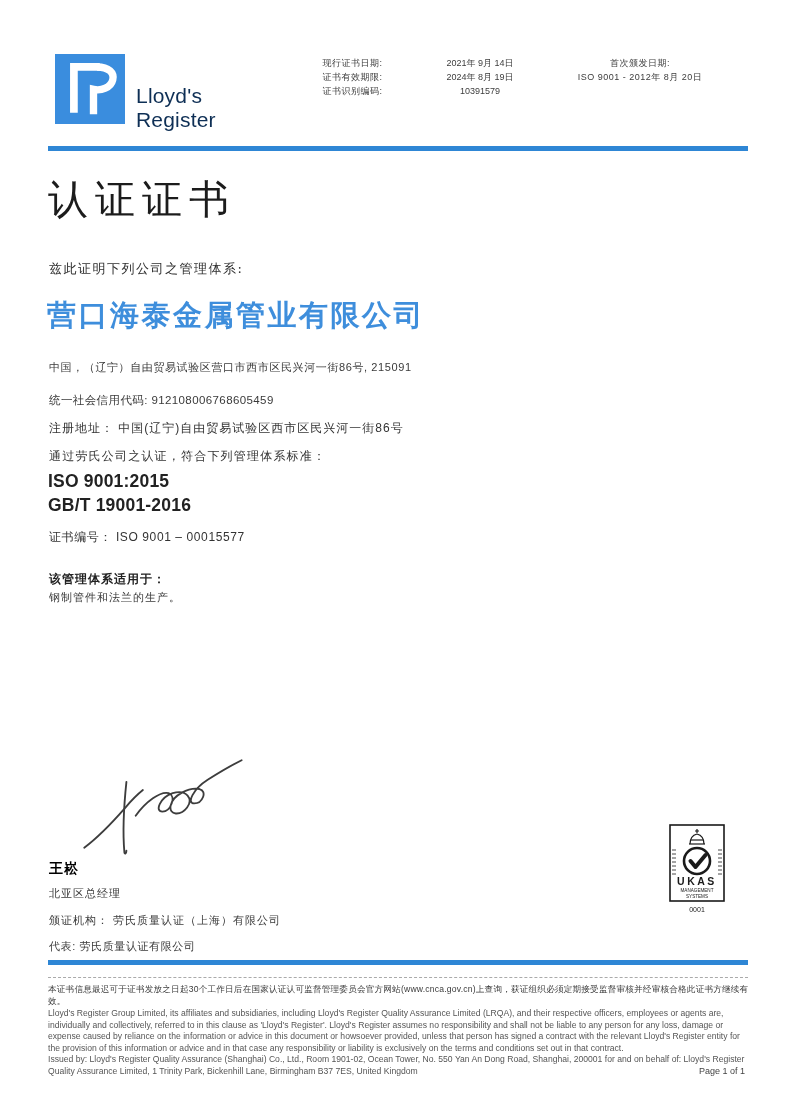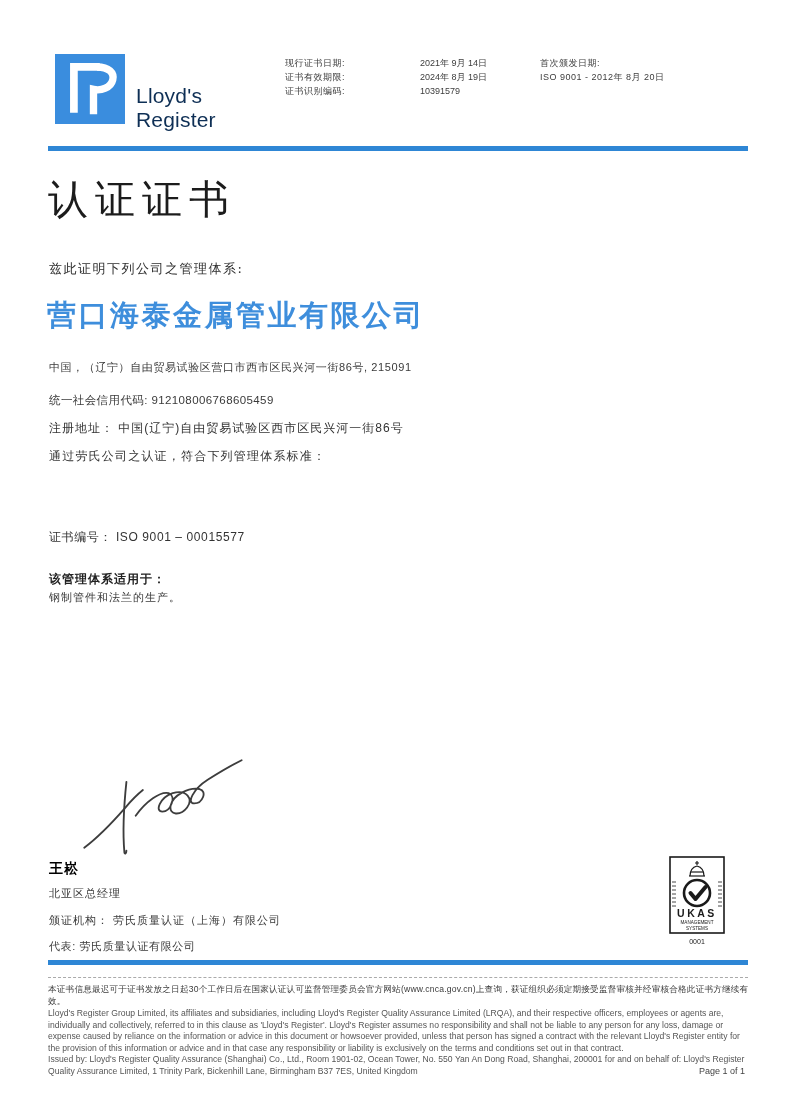--- a/index.html
+++ b/index.html
@@ -13,21 +13,21 @@
   }
   
   .logo-box { position: absolute; left: 55px; top: 54px; width: 70px; height: 70px; }
   .brand-name {
     position: absolute; left: 136px; top: 84px;
     font-size: 21px; line-height: 24px; color: #0e2f55;
     letter-spacing: 0.2px;
   }
   .hdr-fields {
     position: absolute; left: 285px; top: 56px; width: 460px;
-    font-size: 9px; line-height: 14px; color: #3c3c3c;
+    font-size: 9px; line-height: 14px; color: #3c3c3c; text-align: center;
   }
   .hdr-row { display: flex; }
   .hdr-label { width: 135px; letter-spacing: 0.5px; }
   .hdr-value { width: 120px; }
   .hdr-right  { width: 200px; letter-spacing: 0.5px; }
   .rule-blue {
     position: absolute; left: 48px; right: 41px; height: 5px;
     background: #2e86d5;
   }
   .rule1 { top: 146px; }
@@ -96,21 +96,21 @@
     font-size: 11px; color: #3a3a3a; letter-spacing: 1px;
   }
   .issuer-line {
     position: absolute; left: 49px; top: 913px;
     font-size: 11px; color: #3a3a3a; letter-spacing: 1px;
   }
   .rep-line {
     position: absolute; left: 49px; top: 939px;
     font-size: 11px; color: #3a3a3a; letter-spacing: 0.6px;
   }
-  .ukas-wrap { position: absolute; left: 669px; top: 856px; width: 58px; text-align: center; }
+  .ukas-wrap { position: absolute; left: 669px; top: 824px; width: 58px; text-align: center; }
   
   .footer {
     position: absolute; left: 48px; right: 40px; top: 984px;
     font-size: 8.6px; line-height: 11.5px; color: #555;
   }
   .footer .cn { color: #3c3c3c; margin-bottom: 1px; letter-spacing: 0.2px; }
   .page-num {
     position: absolute; right: 44px; top: 1066px;
     font-size: 9px; color: #444;
   }
@@ -152,20 +152,24 @@
 
   <div class="rule-blue rule1"></div>
 
   <div class="doc-title">认证证书</div>
   <div class="intro-line">兹此证明下列公司之管理体系:</div>
   <div class="company-name">营口海泰金属管业有限公司</div>
   <div class="addr-line">中国，（辽宁）自由贸易试验区营口市西市区民兴河一街86号, 215091</div>
   <div class="credit-line">统一社会信用代码: 912108006768605459</div>
   <div class="regaddr-line">注册地址：  中国(辽宁)自由贸易试验区西市区民兴河一街86号</div>
   <div class="std-intro">通过劳氏公司之认证，符合下列管理体系标准：</div>
+  <div class="standards">
+    <div>ISO 9001:2015</div>
+    <div>GB/T 19001-2016</div>
+  </div>
   <div class="certno-line">证书编号：  ISO 9001 – 00015577</div>
   <div class="scope-head">该管理体系适用于：</div>
   <div class="scope-text">钢制管件和法兰的生产。</div>
 
   <div class="signature">
     <svg width="175" height="108" viewBox="0 0 170 105" aria-hidden="true">
       <g fill="none" stroke="#3d3d3d" stroke-width="1.8" stroke-linecap="round">
         <path d="M6,93 C18,84 32,70 46,54 C52,47 58,41 63,37"></path>
         <path d="M47,29 C45,48 43,74 45,97 C45,100 47,99 47,96"></path>
         <path d="M56,62 C66,48 80,38 88,40 C96,43 90,58 82,58 C74,58 80,44 92,40 C106,36 112,46 106,54 C100,62 88,62 90,52 C92,42 108,34 118,36 C126,38 121,50 113,50 C105,50 112,36 126,27 C137,20 149,13 159,8"></path>

